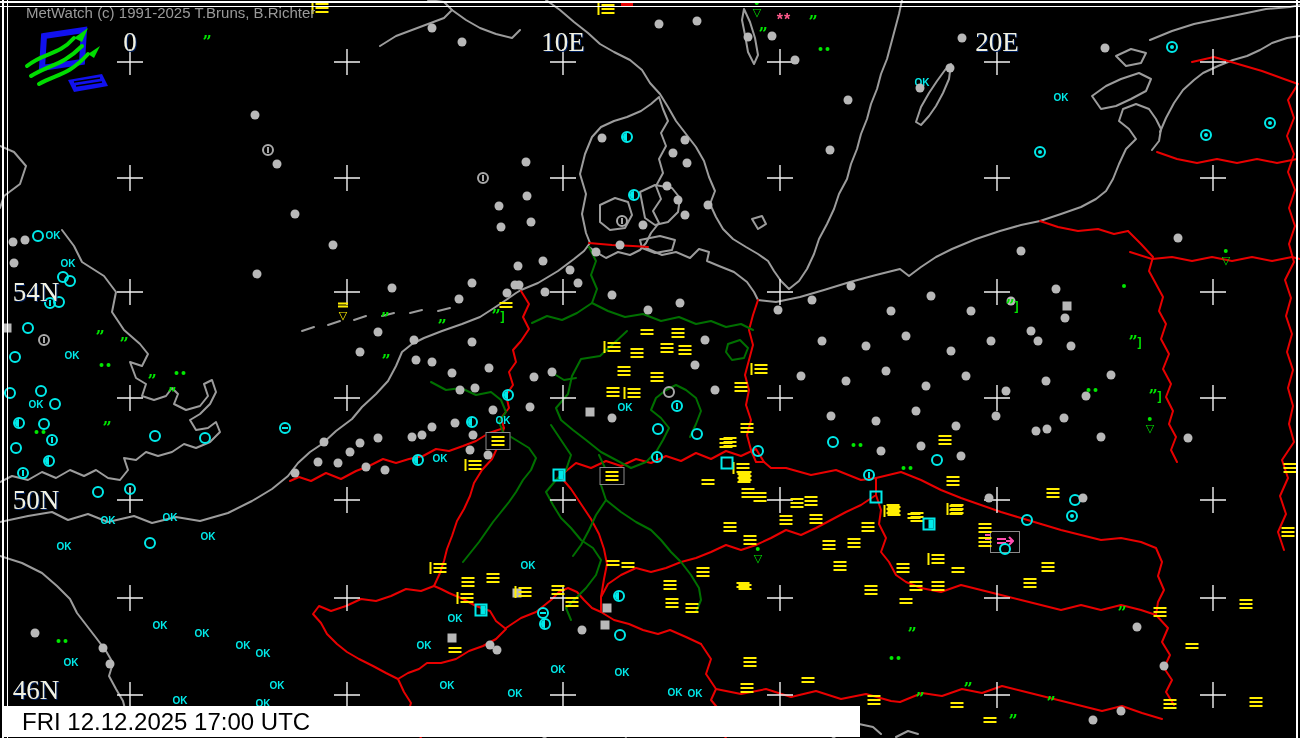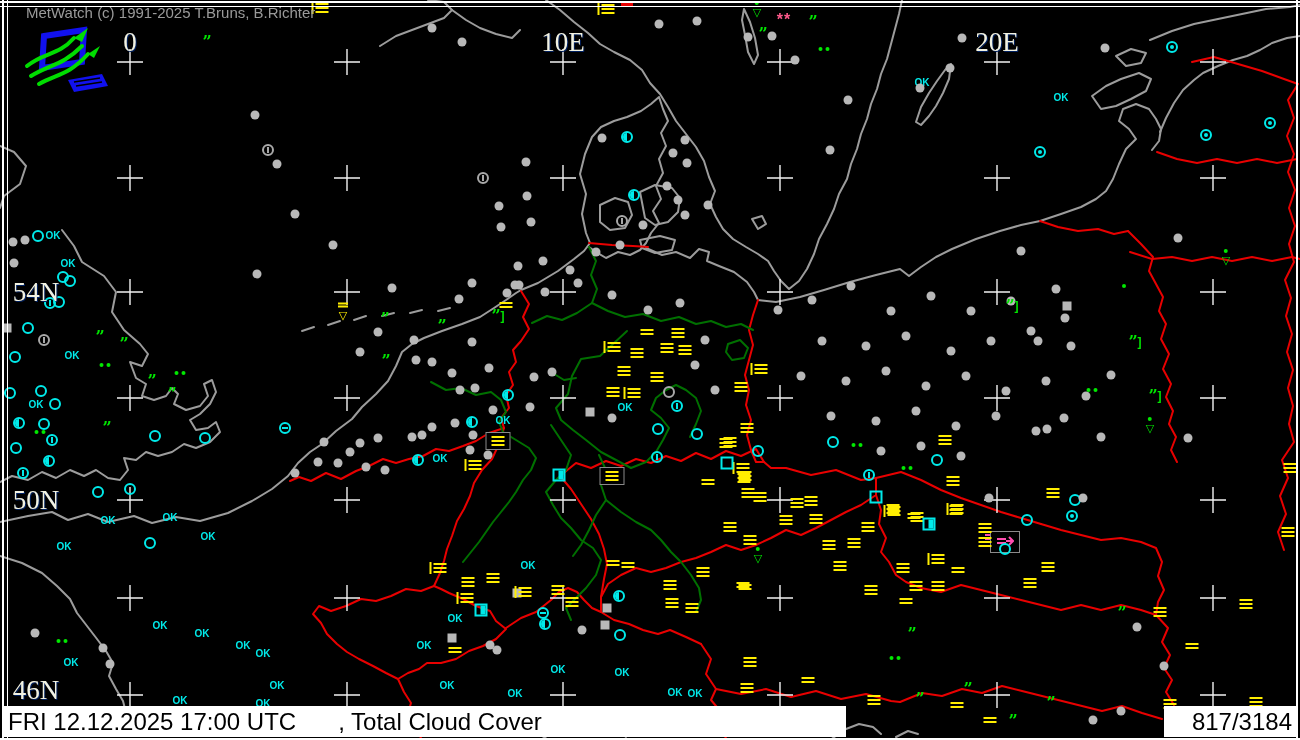--- a/index.html
+++ b/index.html
@@ -7,21 +7,21 @@
        font-family:"Liberation Sans",sans-serif;}
   #geo{position:absolute;left:0;top:0;z-index:1;}
   #sym-layer{position:absolute;left:0;top:0;width:100%;height:100%;z-index:3;}
   #label-layer{position:absolute;left:0;top:0;width:100%;height:100%;z-index:4;pointer-events:none;}
   .coordlabel{position:absolute;transform:translate(-50%,-50%);color:#f2f2e2;
       font-family:"Liberation Serif",serif;font-size:27px;text-shadow:1px 1px 0 #002060;}
   #titlebar{position:absolute;left:26px;top:4px;z-index:6;color:#9a9a9a;font-size:15px;}
   #logo{position:absolute;left:24px;top:22px;z-index:6;}
   .statusbox{position:absolute;top:706px;height:31px;background:#ffffff;color:#000;
       z-index:7;display:flex;align-items:center;font-size:24px;white-space:pre;}
-  #status-left{left:3px;width:838px;padding-left:5px;}
+  #status-left{left:3px;width:838px;padding-left:19px;}
   #status-left .seg1{margin-right:42px;}
   #status-left .seg2{margin-right:34px;}
   #status-right{left:1164px;width:133px;justify-content:flex-end;padding-right:5px;box-sizing:border-box;}
   .frameline{position:absolute;background:#ffffff;z-index:8;}
 
   
   .sym{position:absolute;transform:translate(-50%,-50%);line-height:1;display:flex;
        align-items:center;justify-content:center;pointer-events:none;}
   .gdot9{display:block;width:9px;height:9px;border-radius:50%;background:#b8b8b8;}
   .gsq{display:block;width:9px;height:9px;background:#b8b8b8;}
@@ -1719,23 +1719,21 @@
     <path d="M50,16 L64,6 L58,20 Z" fill="#00dd00"></path>
     <path d="M64,32 L76,24 L70,36 Z" fill="#00dd00"></path>
   </svg>
 
   <div id="titlebar">
     <span>MetWatch  (c) 1991-2025 T.Bruns, B.Richter</span>
   </div>
 
   <div id="status-left" class="statusbox">
     <span class="seg1">FRI 12.12.2025 17:00 UTC</span>
-    <span>, Total Cloud Cover</span>
   </div>
-  <div id="status-right" class="statusbox">817/3184</div>
 
   <div class="frameline" style="left:0;top:1px;width:1300px;height:2px;"></div>
   <div class="frameline" style="left:0;top:6px;width:1300px;height:1px;"></div>
   <div class="frameline" style="left:2px;top:0;width:2px;height:740px;"></div>
   <div class="frameline" style="left:7px;top:0;width:1px;height:740px;"></div>
   <div class="frameline" style="left:1296px;top:0;width:2px;height:740px;"></div>
   <div class="frameline" style="left:0;top:738px;width:1300px;height:2px;"></div>
 </div>
 
 </body></html>

